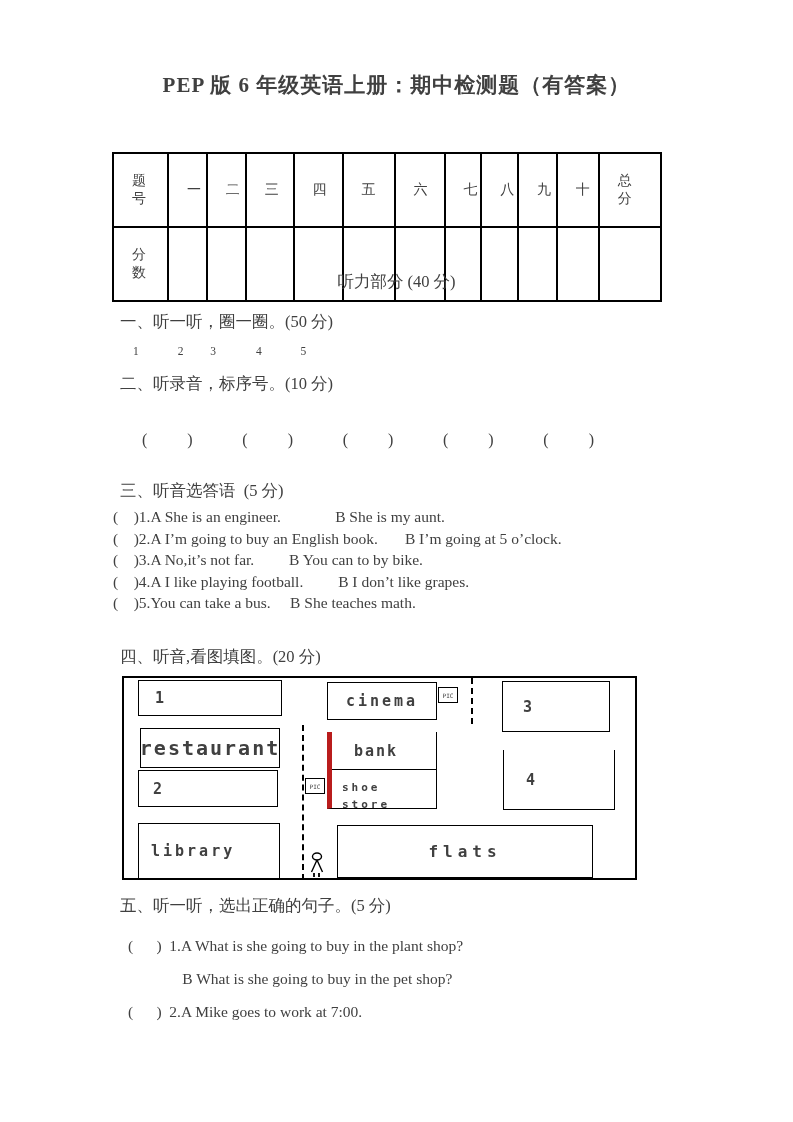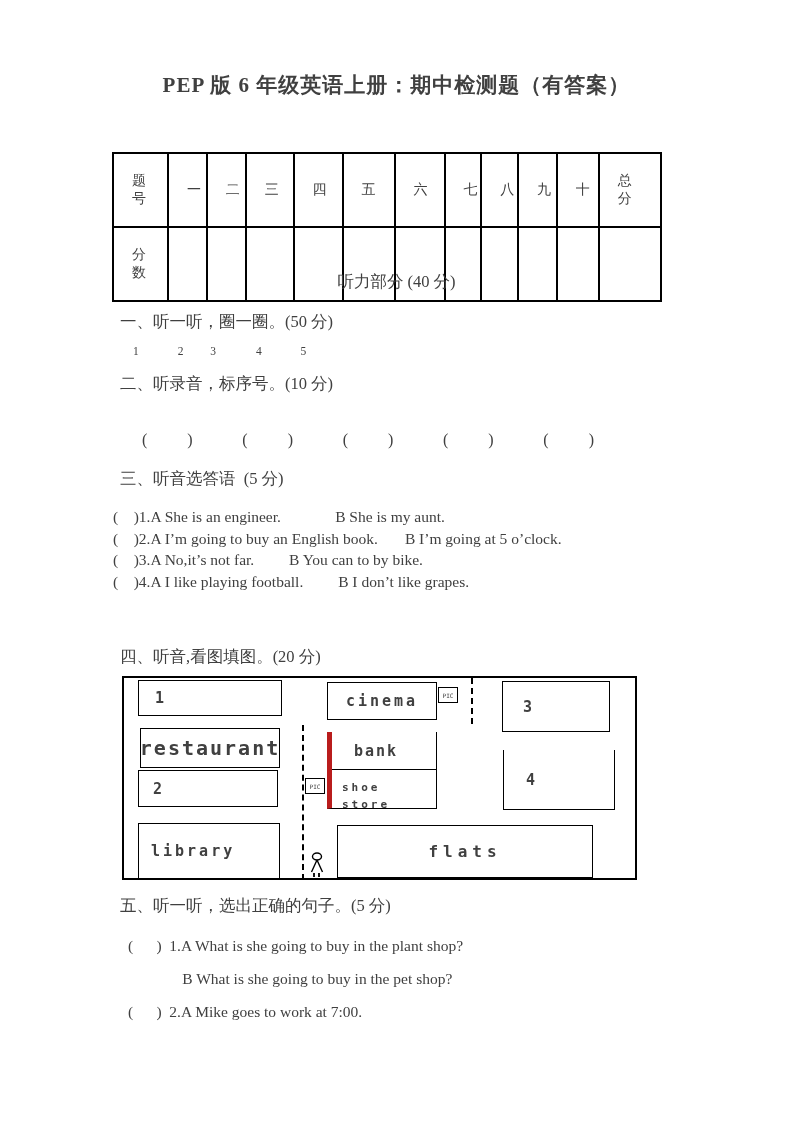--- a/index.html
+++ b/index.html
@@ -19,21 +19,21 @@
   }
   .score-table td {
     border:2px solid #000; text-align:left; font-size:14px; padding:18px;
   }
   .score-table tr { height:42px; }
   
   .center-heading { position:absolute; top:271px; left:0; width:100%; text-align:center; font-size:16.5px; }
   .sec-title { position:absolute; left:120px; font-size:16.5px; white-space:pre; }
   .t-s1 { top:311px; }
   .t-s2 { top:373px; }
-  .t-s3 { top:468px; }
+  .t-s3 { top:480px; }
   .t-s4 { top:646px; }
   .t-s5 { top:895px; }
   .s1-nums { position:absolute; top:345px; left:131px; font-size:11.5px; }
   .s1-nums span { display:inline-block; }
   .s1-nums span:nth-child(1){ margin-left:2px; }
   .s1-nums span:nth-child(2){ margin-left:36px; }
   .s1-nums span:nth-child(3){ margin-left:24px; }
   .s1-nums span:nth-child(4){ margin-left:37px; }
   .s1-nums span:nth-child(5){ margin-left:36px; }
   .s2-blanks {
@@ -149,20 +149,21 @@
     <span>(          )</span>
     <span>(          )</span>
   </div>
 
   <div class="sec-title t-s3">三、听音选答语  (5 分)</div>
   <div class="s3-items">
     <div>(    )1.A She is an engineer.              B She is my aunt.</div>
     <div>(    )2.A I’m going to buy an English book.       B I’m going at 5 o’clock.</div>
     <div>(    )3.A No,it’s not far.         B You can to by bike.</div>
     <div>(    )4.A I like playing football.         B I don’t like grapes.</div>
+    <div>(    )5.You can take a bus.     B She teaches math.</div>
   </div>
 
   <div class="sec-title t-s4">四、听音,看图填图。(20 分)</div>
 
   <div class="map">
     <div class="mbox m-box1 m-left">1</div>
     <div class="mbox m-restaurant m-center">restaurant</div>
     <div class="mbox m-box2 m-left">2</div>
     <div class="mbox m-cinema m-center">cinema</div>
 

